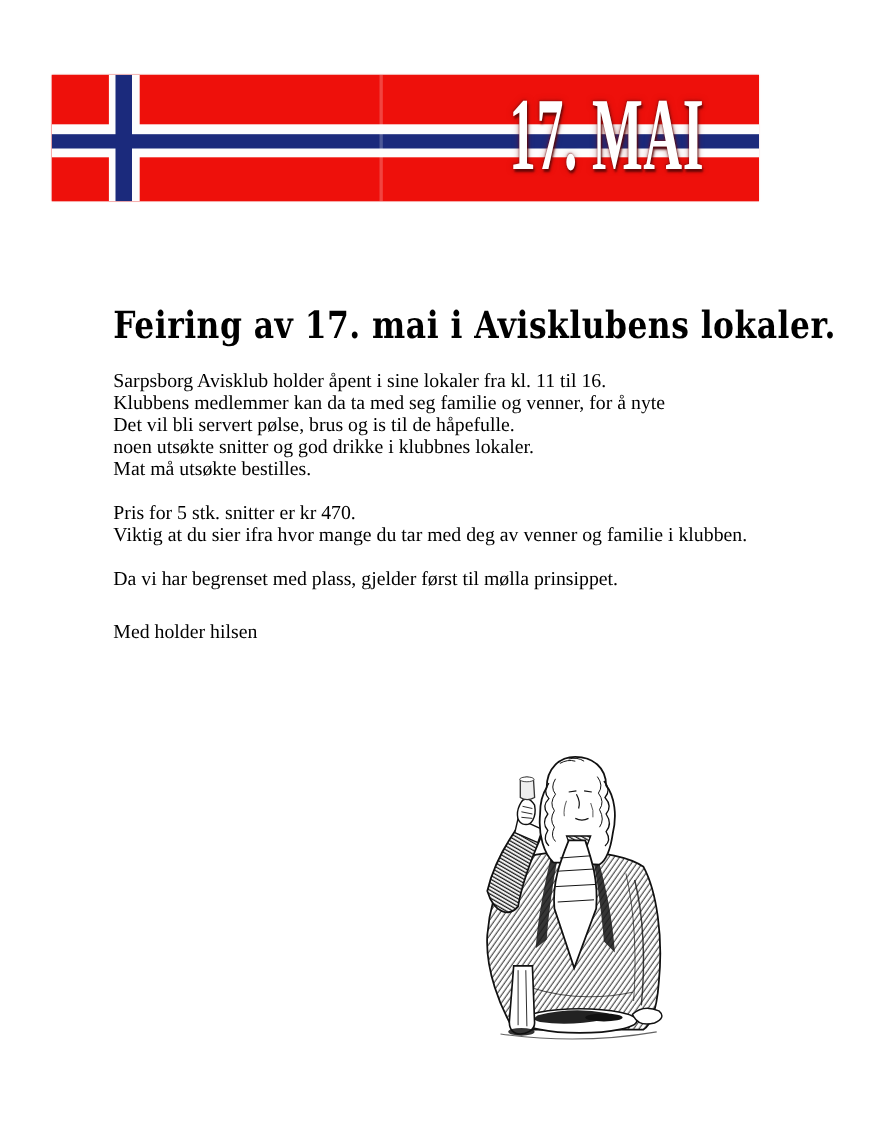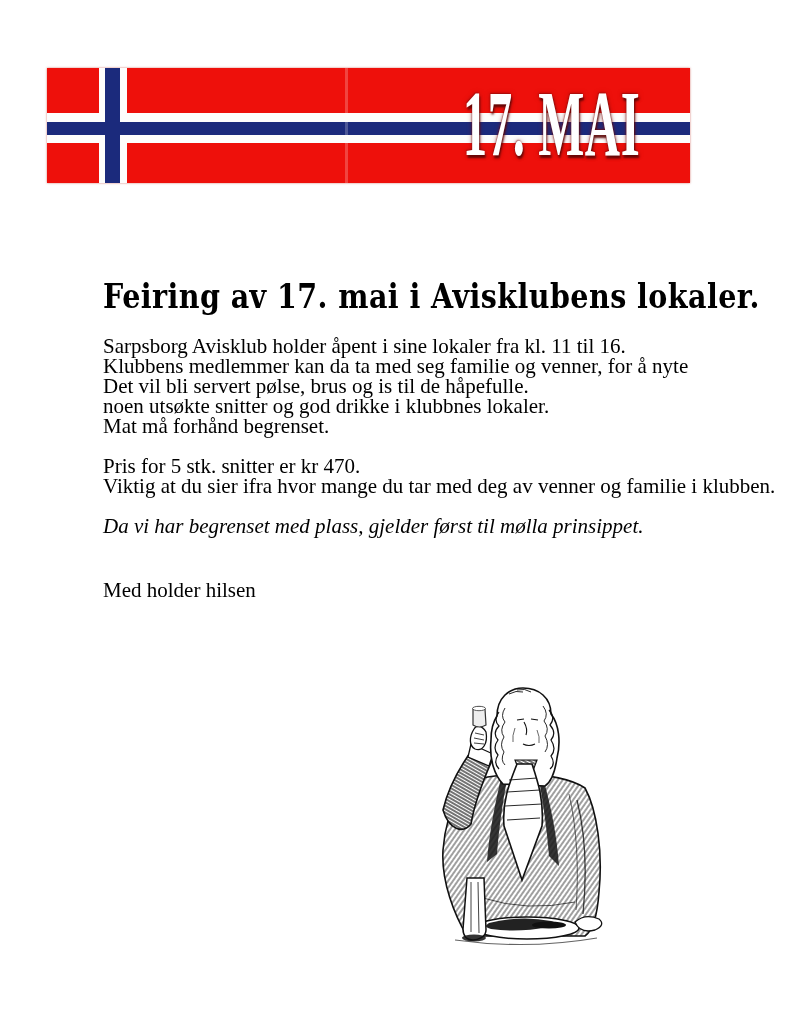--- a/index.html
+++ b/index.html
@@ -31,24 +31,24 @@
   .heading{
     position:absolute;left:103px;top:276px;margin:0;
     font-family:"DejaVu Serif",serif;font-weight:700;font-size:34px;line-height:40px;
     white-space:nowrap;transform:scaleX(.84);transform-origin:left center;
     letter-spacing:.5px;color:#000;
   }
 
   
   .body-text{
     position:absolute;left:103px;top:336px;width:640px;
-    font-size:21px;line-height:20px;color:#000;
+    font-size:18px;line-height:20px;color:#000;
   }
   .body-text p{margin:0 0 20px 0;}
-  .body-text p.para-capacity{margin-bottom:44px;font-style:italic;}
+  .body-text p.para-capacity{margin-bottom:28px;}
   .body-text p.signature{margin:0;}
   .body-text .ln{display:block;white-space:nowrap;}
 
   
   .illustration{position:absolute;left:425px;top:682px;width:200px;height:275px;}
   .illustration path,.illustration line,.illustration ellipse{vector-effect:non-scaling-stroke;}
 </style>
 </head>
 <body>
 
@@ -64,21 +64,21 @@
   </div>
 
   <h1 class="heading">Feiring av 17. mai i Avisklubens lokaler.</h1>
 
   <div class="body-text">
     <p>
       <span class="ln">Sarpsborg Avisklub holder åpent i sine lokaler fra kl. 11 til 16.</span>
       <span class="ln">Klubbens medlemmer kan da ta med seg familie og venner, for å nyte</span>
       <span class="ln">Det vil bli servert pølse, brus og is til de håpefulle.</span>
       <span class="ln">noen utsøkte snitter og god drikke i klubbnes lokaler.</span>
-      <span class="ln">Mat må forhånd begrenset.</span>
+      <span class="ln">Mat må utsøkte bestilles.</span>
     </p>
     <p>
       <span class="ln">Pris for 5 stk. snitter er kr 470.</span>
       <span class="ln">Viktig at du sier ifra hvor mange du tar med deg av venner og familie i klubben.</span>
     </p>
     <p>
     </p>
     <p class="para-capacity">
       <span class="ln">Da vi har begrenset med plass, gjelder først til mølla prinsippet.</span>
     </p>

